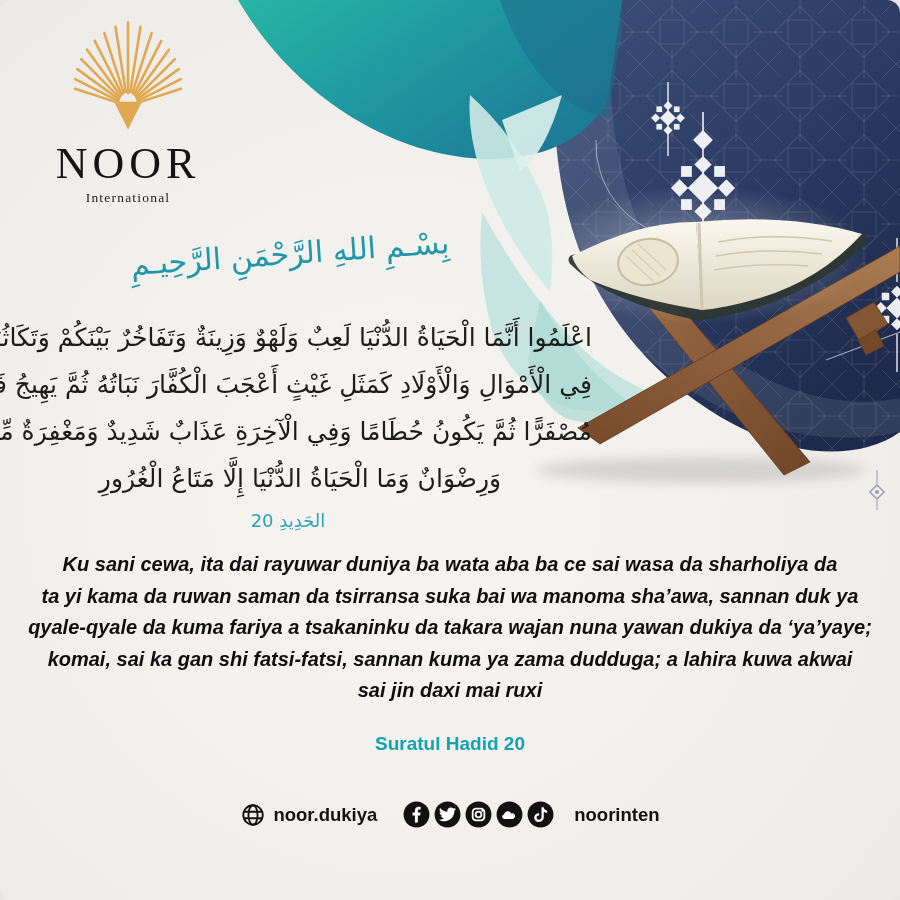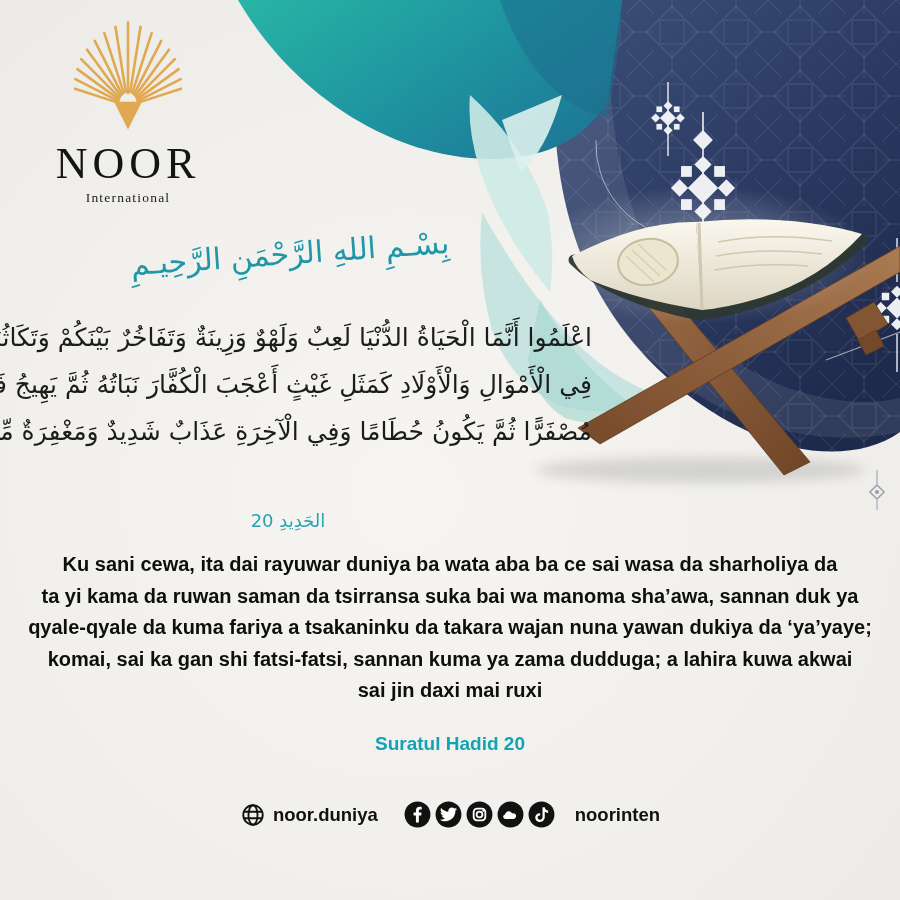--- a/index.html
+++ b/index.html
@@ -1,20 +1,21 @@
 <!DOCTYPE html>
 <html><head>
 <meta charset="utf-8">
 <style>
   html,body{margin:0;padding:0;background:#e9e8e6;}
   .canvas{
     position:relative;width:900px;height:900px;overflow:hidden;
     background:#f2f1ee;
     background-image:radial-gradient(ellipse at 45% 55%, #f6f5f2 0%, #f0efec 60%, #eceae7 100%);
     font-family:"Liberation Sans", sans-serif;
+    border-radius:13px;
   }
   .decor{position:absolute;left:0;top:0;width:900px;height:900px;pointer-events:none;}
 
   
   .logo{position:absolute;left:28px;top:16px;width:200px;text-align:center;}
   .logo-name{font-family:"Liberation Serif", serif;font-size:44px;letter-spacing:5px;color:#141414;line-height:1;margin-top:2px;}
   .logo-sub{font-size:13.5px;color:#1c1c1c;letter-spacing:1.2px;margin-top:4px;font-family:Liberation Serif, serif;}
 
   
   .bismillah{
@@ -26,21 +27,21 @@
   
   .verse{position:absolute;left:8px;top:314px;width:584px;text-align:center;direction:rtl;
     font-family:"DejaVu Sans", sans-serif;font-size:25px;color:#1c1c1c;line-height:47px;}
   .verse-line{white-space:nowrap;}
   .verse-ref{position:absolute;left:8px;top:510px;width:560px;text-align:center;direction:rtl;
     font-family:"DejaVu Sans", sans-serif;font-size:18px;color:#29a3b3;}
 
   
   .hausa{position:absolute;left:20px;top:549px;width:860px;text-align:center;
     font-size:20px;font-weight:700;color:#0e0e0e;line-height:31.5px;letter-spacing:0px;}
-  .hausa-line{white-space:nowrap;}
+  .hausa-line{white-space:nowrap;font-style:italic;}
   .suratul{position:absolute;left:0;top:733px;width:900px;text-align:center;
     font-size:19px;font-weight:700;color:#14a3b2;}
 
   
   .footer{position:absolute;left:0;top:801px;width:900px;display:flex;align-items:center;justify-content:center;}
   .f-group{display:flex;align-items:center;gap:7px;}
   .f-group + .f-group{margin-left:26px;}
   .f-text{font-size:18.5px;font-weight:700;color:#111;}
   .social-circles{display:flex;align-items:center;gap:4px;}
   .f-handle{margin-left:13px;}
@@ -188,40 +189,41 @@
     <div class="logo-name">NOOR</div>
     <div class="logo-sub">International</div>
   </div>
 
   <div class="bismillah">بِسْـمِ اللهِ الرَّحْمَنِ الرَّحِيـمِ</div>
 
   <div class="verse">
     <div class="verse-line">اعْلَمُوا أَنَّمَا الْحَيَاةُ الدُّنْيَا لَعِبٌ وَلَهْوٌ وَزِينَةٌ وَتَفَاخُرٌ بَيْنَكُمْ وَتَكَاثُرٌ</div>
     <div class="verse-line">فِي الْأَمْوَالِ وَالْأَوْلَادِ كَمَثَلِ غَيْثٍ أَعْجَبَ الْكُفَّارَ نَبَاتُهُ ثُمَّ يَهِيجُ فَتَرَاهُ</div>
     <div class="verse-line">مُصْفَرًّا ثُمَّ يَكُونُ حُطَامًا وَفِي الْآخِرَةِ عَذَابٌ شَدِيدٌ وَمَغْفِرَةٌ مِّنَ اللَّهِ</div>
+    <div class="verse-line">وَرِضْوَانٌ وَمَا الْحَيَاةُ الدُّنْيَا إِلَّا مَتَاعُ الْغُرُورِ</div>
   </div>
   <div class="verse-ref">الحَدِيدِ 20</div>
 
   <div class="hausa">
     <div class="hausa-line">Ku sani cewa, ita dai rayuwar duniya ba wata aba ba ce sai wasa da sharholiya da</div>
     <div class="hausa-line">ta yi kama da ruwan saman da tsirransa suka bai wa manoma sha’awa, sannan duk ya</div>
     <div class="hausa-line">qyale-qyale da kuma fariya a tsakaninku da takara wajan nuna yawan dukiya da ‘ya’yaye;</div>
     <div class="hausa-line">komai, sai ka gan shi fatsi-fatsi, sannan kuma ya zama dudduga; a lahira kuwa akwai</div>
     <div class="hausa-line">sai jin daxi mai ruxi</div>
   </div>
   <div class="suratul">Suratul Hadid 20</div>
 
   <div class="footer">
     <div class="f-group">
       <svg width="26" height="26" viewBox="0 0 24 24" fill="none" stroke="#111" stroke-width="1.7">
         <circle cx="12" cy="12" r="9"></circle>
           <ellipse cx="12" cy="12" rx="4.2" ry="9"></ellipse>
         <path d="M3.6 9 H20.4 M3.6 15 H20.4"></path>
       </svg>
-      <span class="f-text">noor.duniya</span>
+      <span class="f-text">noor.dukiya</span>
     </div>
     <div class="f-group">
       <div class="social-circles">
         <svg width="27" height="27" viewBox="0 0 24 24">
           <circle cx="12" cy="12" r="11.5" fill="#111"></circle>
           <path fill="#fff" d="M13.2,19 L13.2,12.8 L15.3,12.8 L15.6,10.3 L13.2,10.3 L13.2,8.7 C13.2,8 13.4,7.5 14.4,7.5 L15.7,7.5 L15.7,5.3 C15.5,5.3 14.7,5.2 13.8,5.2 C11.9,5.2 10.6,6.4 10.6,8.5 L10.6,10.3 L8.5,10.3 L8.5,12.8 L10.6,12.8 L10.6,19 Z"></path>
         </svg>
         <svg width="27" height="27" viewBox="0 0 24 24">
           <circle cx="12" cy="12" r="11.5" fill="#111"></circle>
           <path fill="#fff" d="M19.6,7.2 C19.1,7.4 18.5,7.6 17.9,7.6 C18.5,7.2 19,6.6 19.2,5.9 C18.6,6.3 17.9,6.5 17.2,6.7 C16.6,6.1 15.8,5.7 14.9,5.7 C13.2,5.7 11.8,7.1 11.8,8.8 C11.8,9 11.8,9.3 11.9,9.5 C9.3,9.4 7,8.1 5.4,6.2 C5.1,6.7 5,7.2 5,7.8 C5,8.9 5.5,9.8 6.4,10.4 C5.9,10.4 5.4,10.2 5,10 C5,11.5 6.1,12.8 7.5,13.1 C7.2,13.2 7,13.2 6.7,13.2 C6.5,13.2 6.3,13.2 6.1,13.1 C6.5,14.4 7.7,15.3 9,15.3 C7.9,16.1 6.6,16.6 5.2,16.6 L4.4,16.6 C5.8,17.5 7.4,18 9.1,18 C14.9,18 18.1,13.2 18.1,9.1 L18.1,8.7 C18.7,8.3 19.2,7.8 19.6,7.2 Z"></path>

